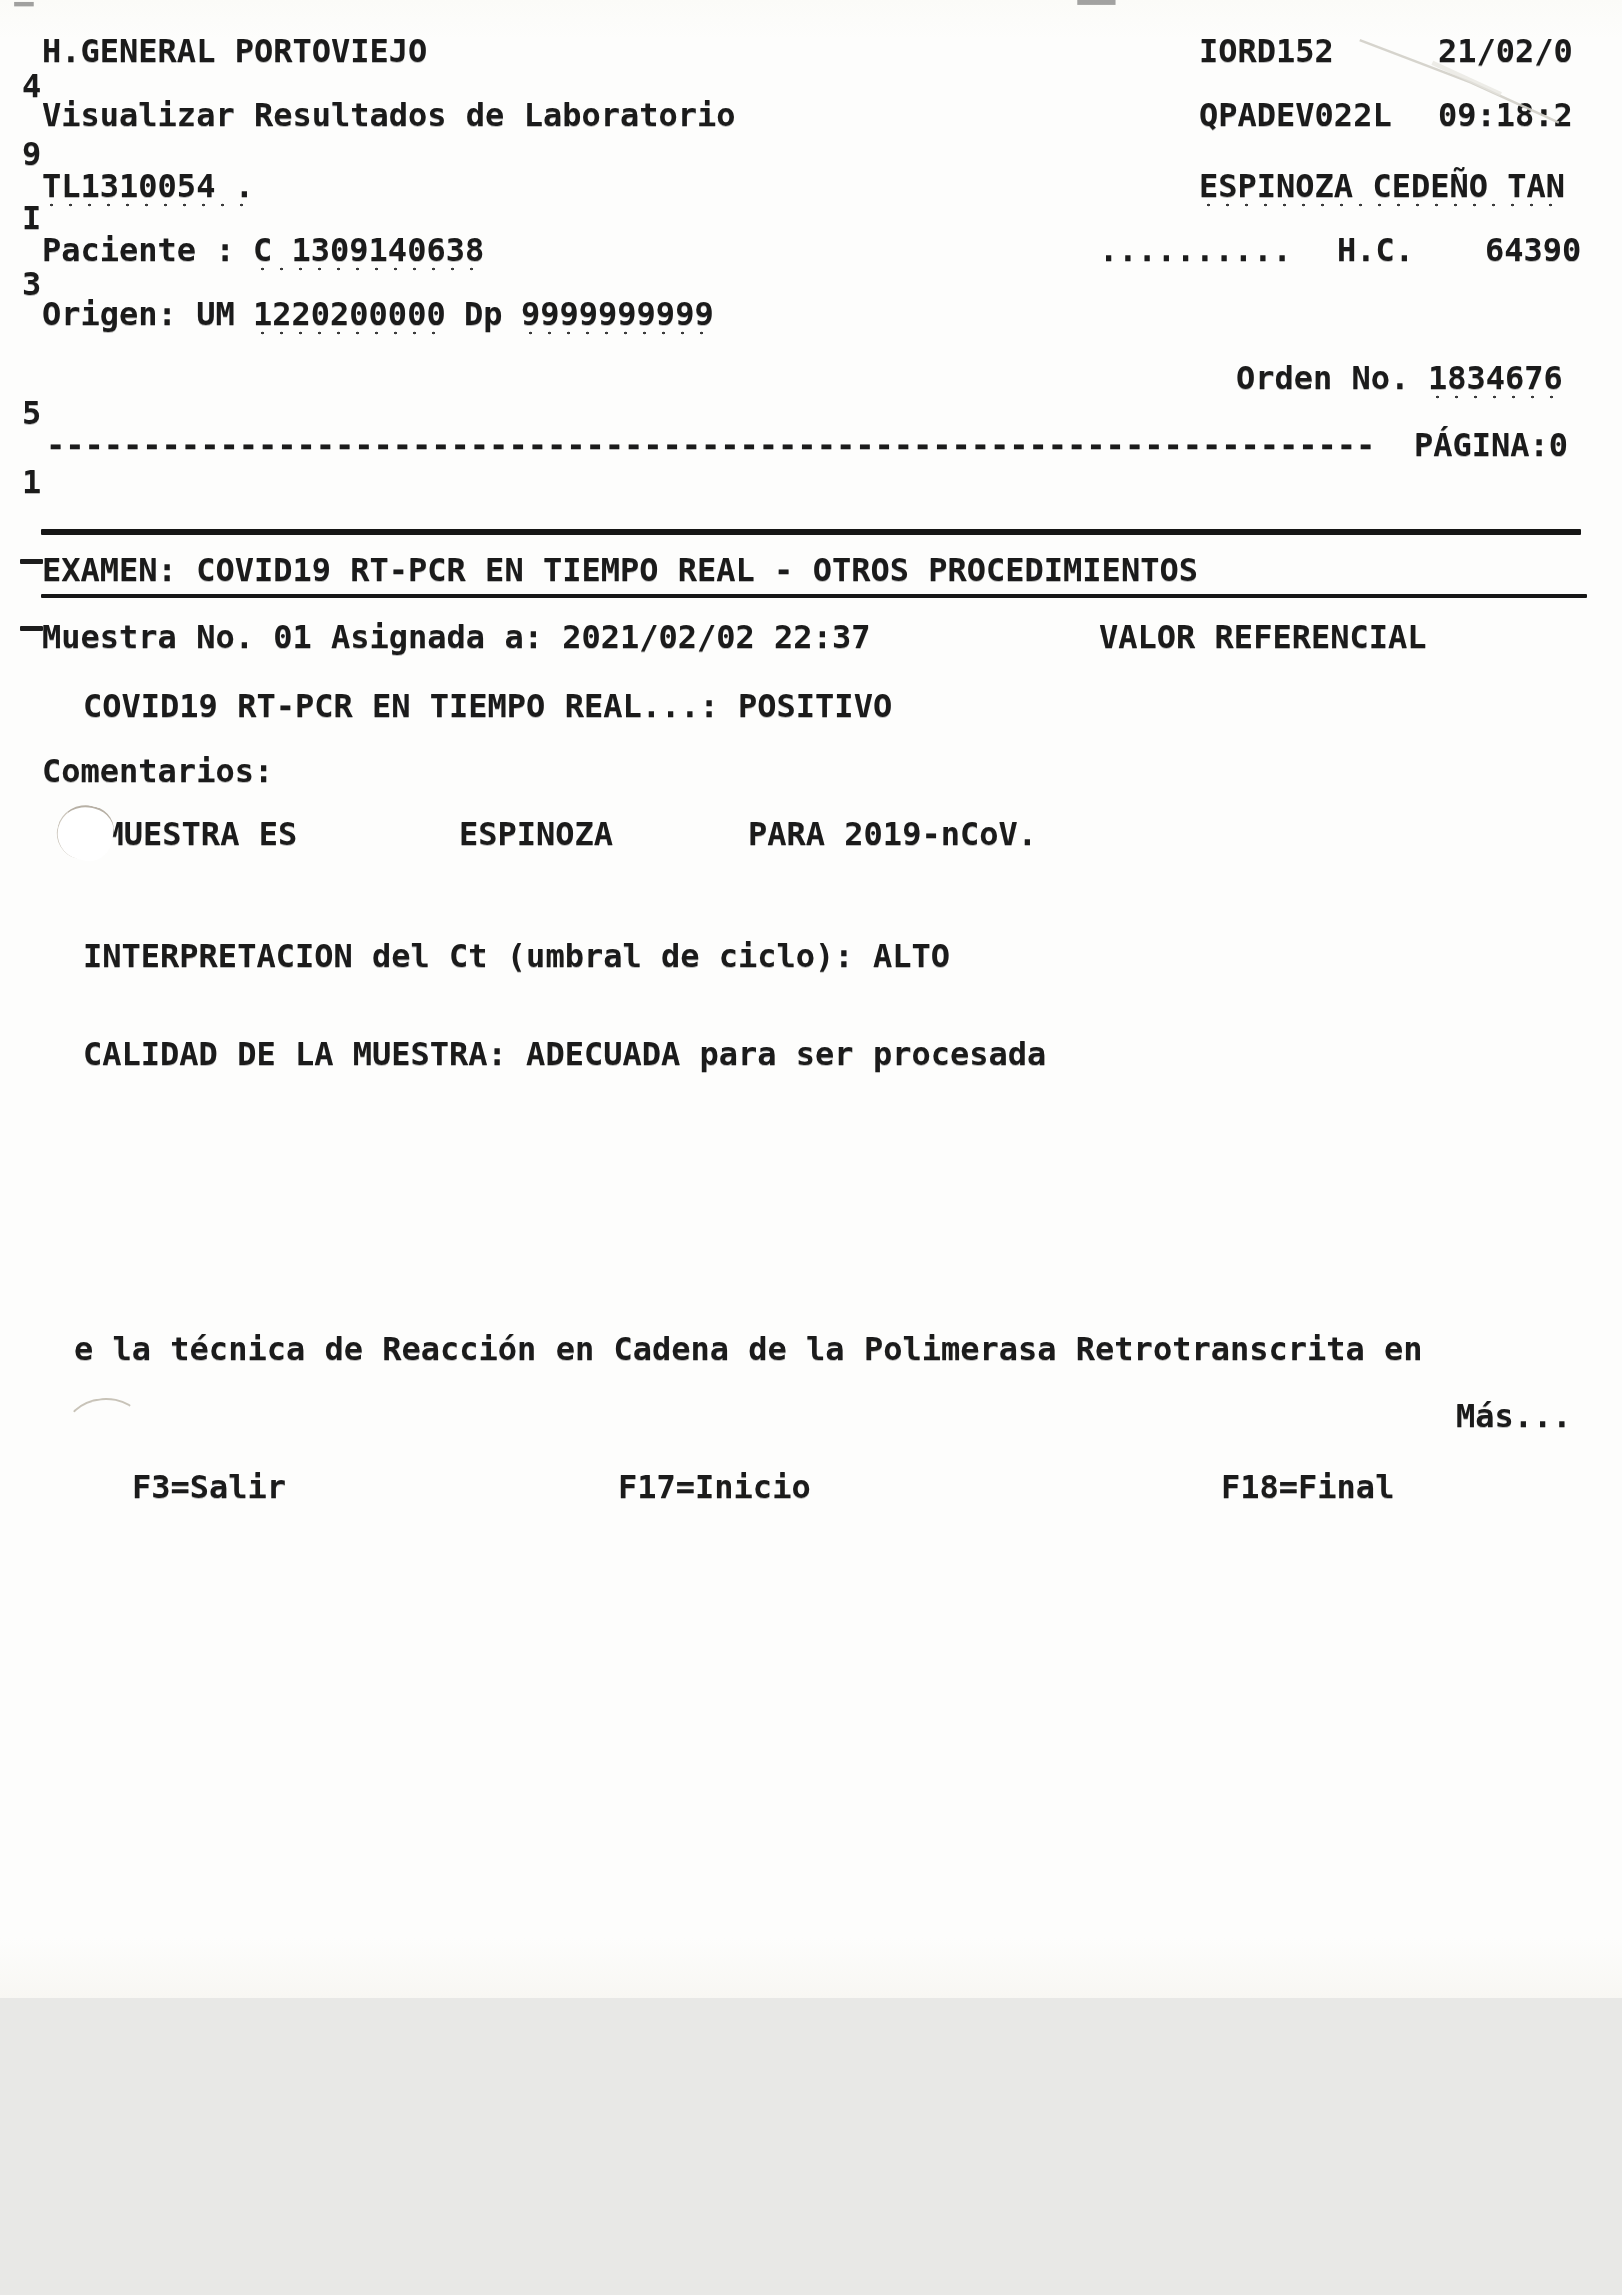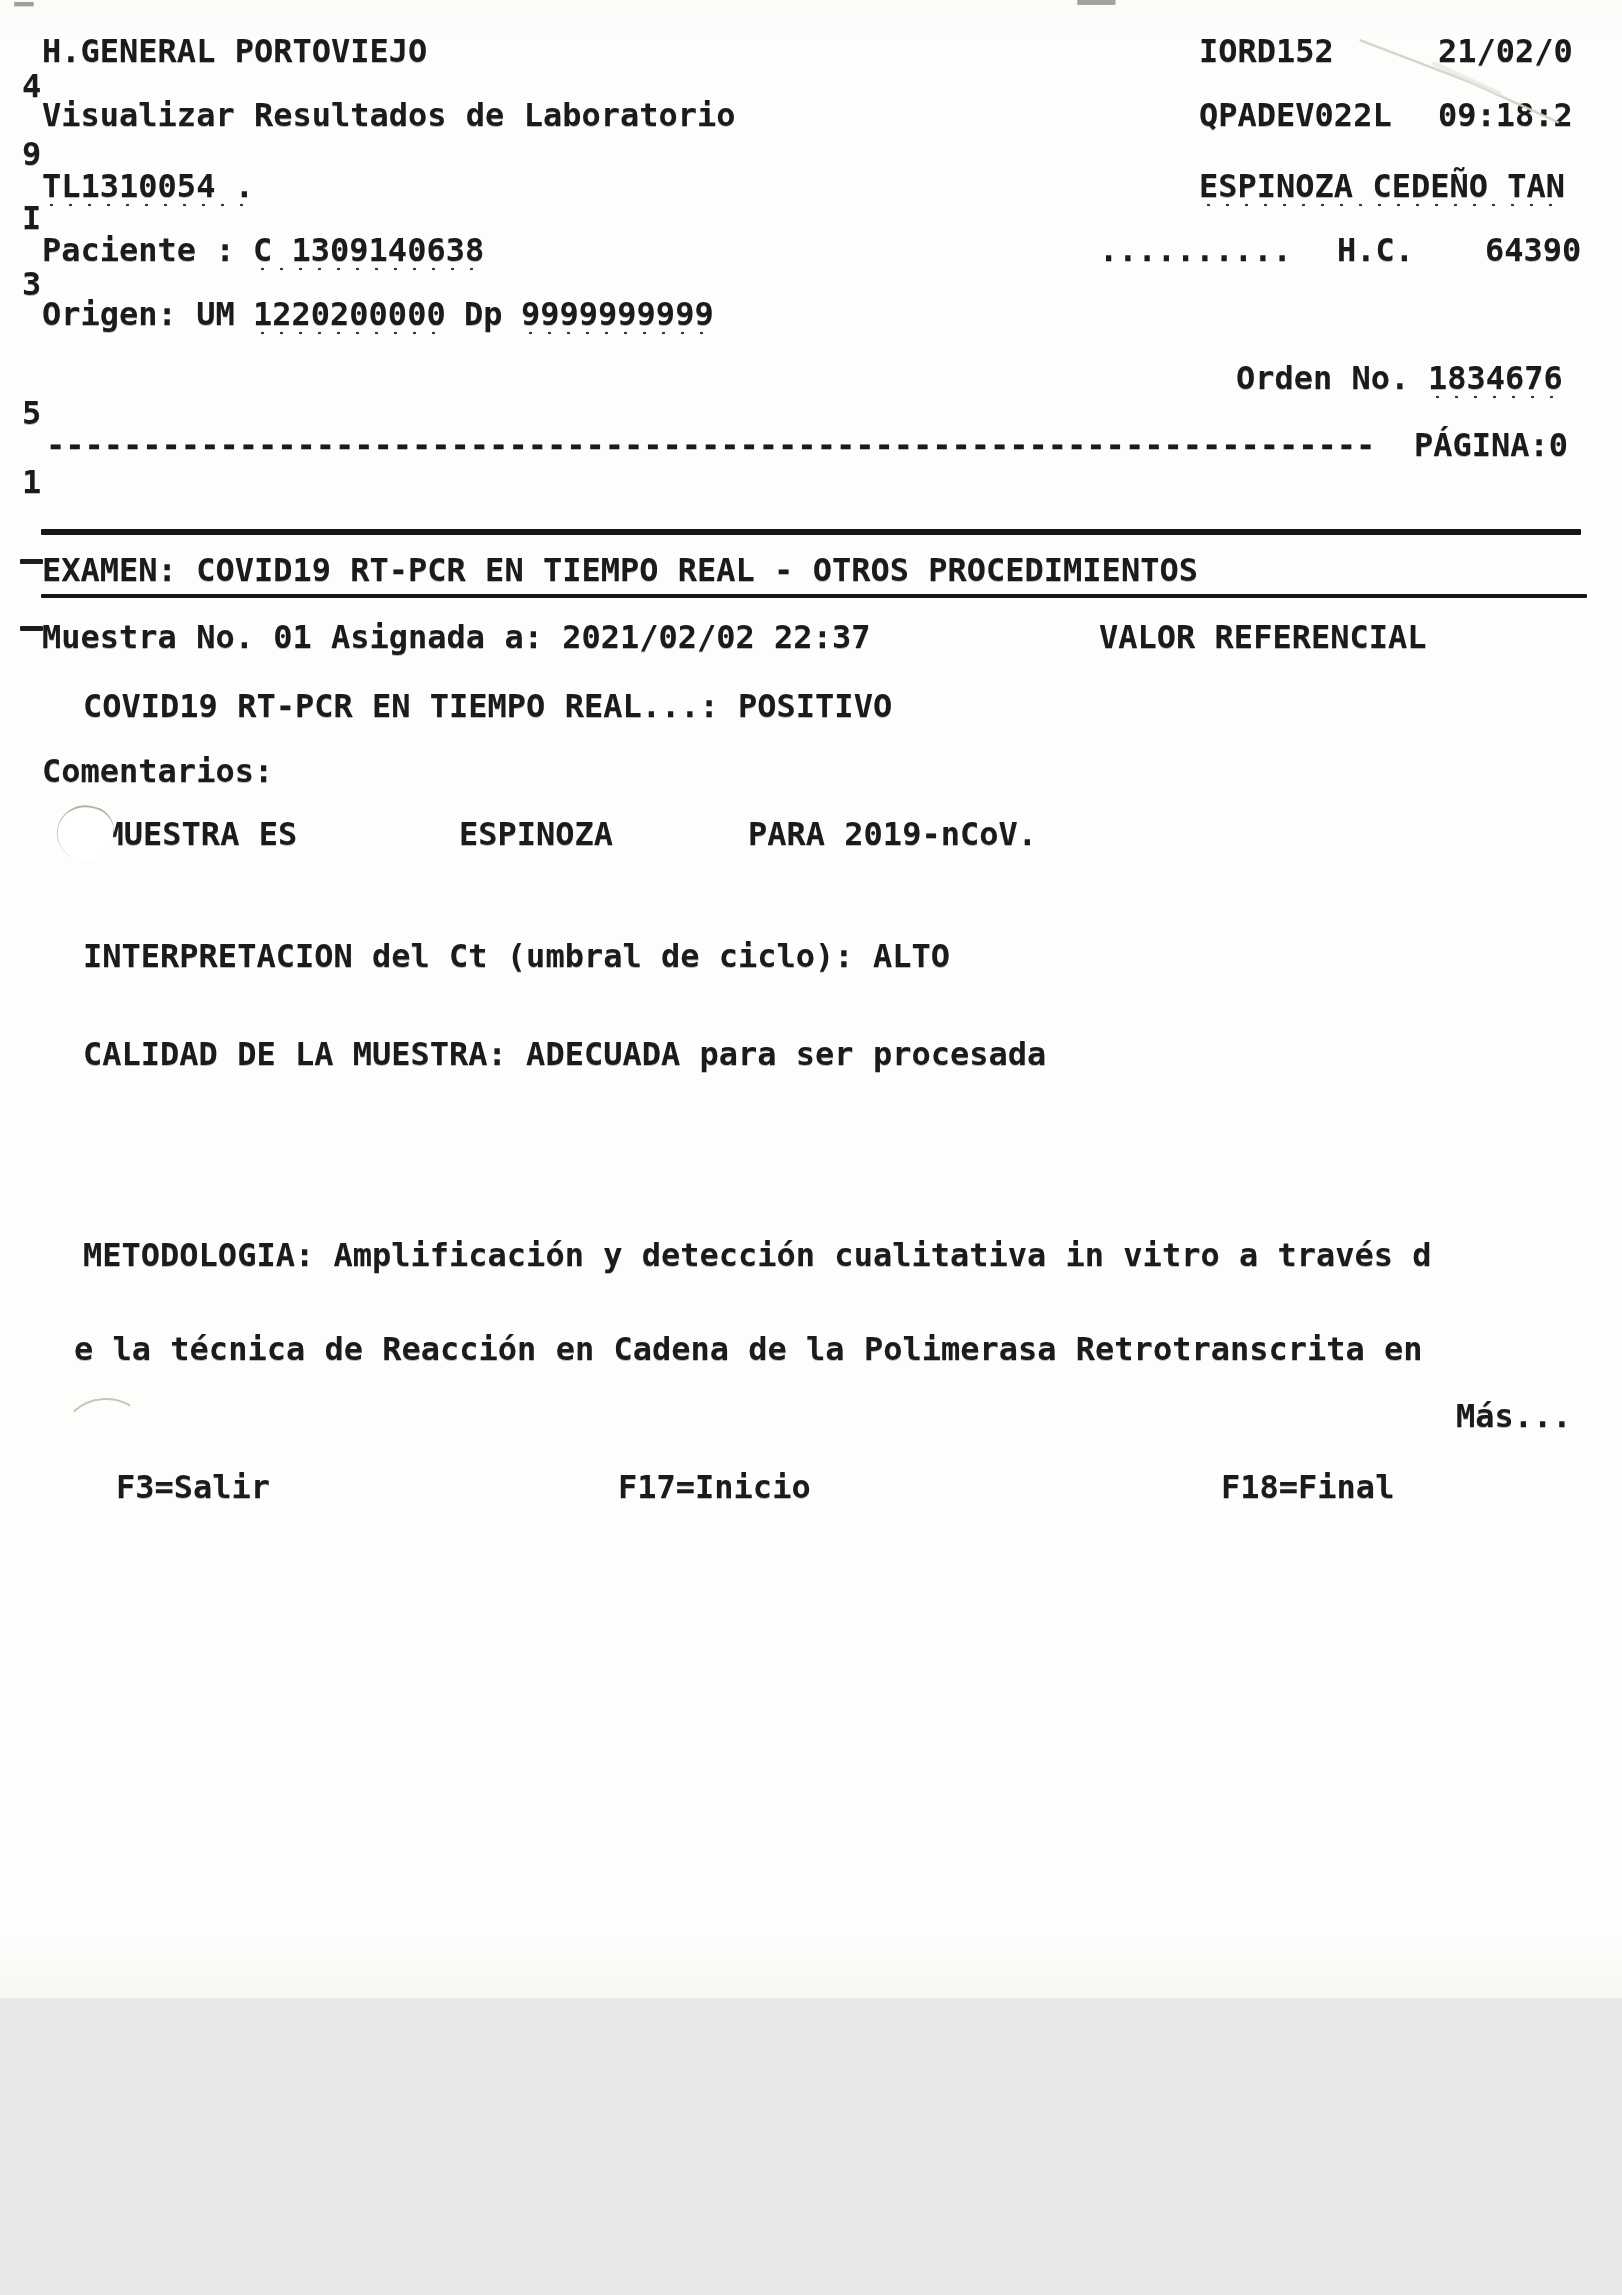--- a/index.html
+++ b/index.html
@@ -147,35 +147,32 @@
 
   <div class="whiteout" style="left:57px;top:805px;width:55px;height:53px"></div>
 
   <div class="row" style="top:939px">
     <span class="t" style="left:83px">INTERPRETACION del Ct (umbral de ciclo): ALTO</span>
   </div>
   <div class="row" style="top:1037px">
     <span class="t" style="left:83px">CALIDAD DE LA MUESTRA: ADECUADA para ser procesada</span>
   </div>
 
-  <div class="row" style="top:1238px">
-    <span class="t" style="left:83px">METODOLOGIA: Amplificación y detección cualitativa in vitro a través d</span>
-  </div>
   <div class="row" style="top:1332px">
     <span class="t" style="left:74px">e la técnica de Reacción en Cadena de la Polimerasa Retrotranscrita en</span>
   </div>
 
   <div class="row" style="top:1399px">
     <span class="t" style="left:1456px">Más...</span>
   </div>
 
   <div class="pencil-arc" style="left:65px;top:1398px;width:74px;height:56px"></div>
 
   <div class="row" style="top:1470px">
-    <span class="t" style="left:116px">F3=Salir</span>
+    <span class="t" style="left:132px">F3=Salir</span>
     <span class="t" style="left:618px">F17=Inicio</span>
     <span class="t" style="left:1221px">F18=Final</span>
   </div>
 
   <svg class="scanfx" width="1623" height="2295" viewBox="0 0 3308 4680">
 
     <path d="M 0 4656 C 300 4664 700 4650 1100 4654 C 1500 4658 1700 4654 1900 4656 C 2150 4658 2300 4648 2450 4650 C 2650 4652 2900 4646 3090 4642 C 3200 4638 3265 4622 3298 4575" fill="none" stroke="#6e6557" stroke-width="6" stroke-linecap="round" opacity="0.85"></path>
     <path d="M 2960 4646 C 3080 4650 3180 4644 3240 4632" fill="none" stroke="#8a8274" stroke-width="10" opacity="0.35"></path>
 
     <path d="M 2772 82 L 2998 168 L 3178 250" fill="none" stroke="#d2cfc8" stroke-width="5" opacity="0.9"></path>

